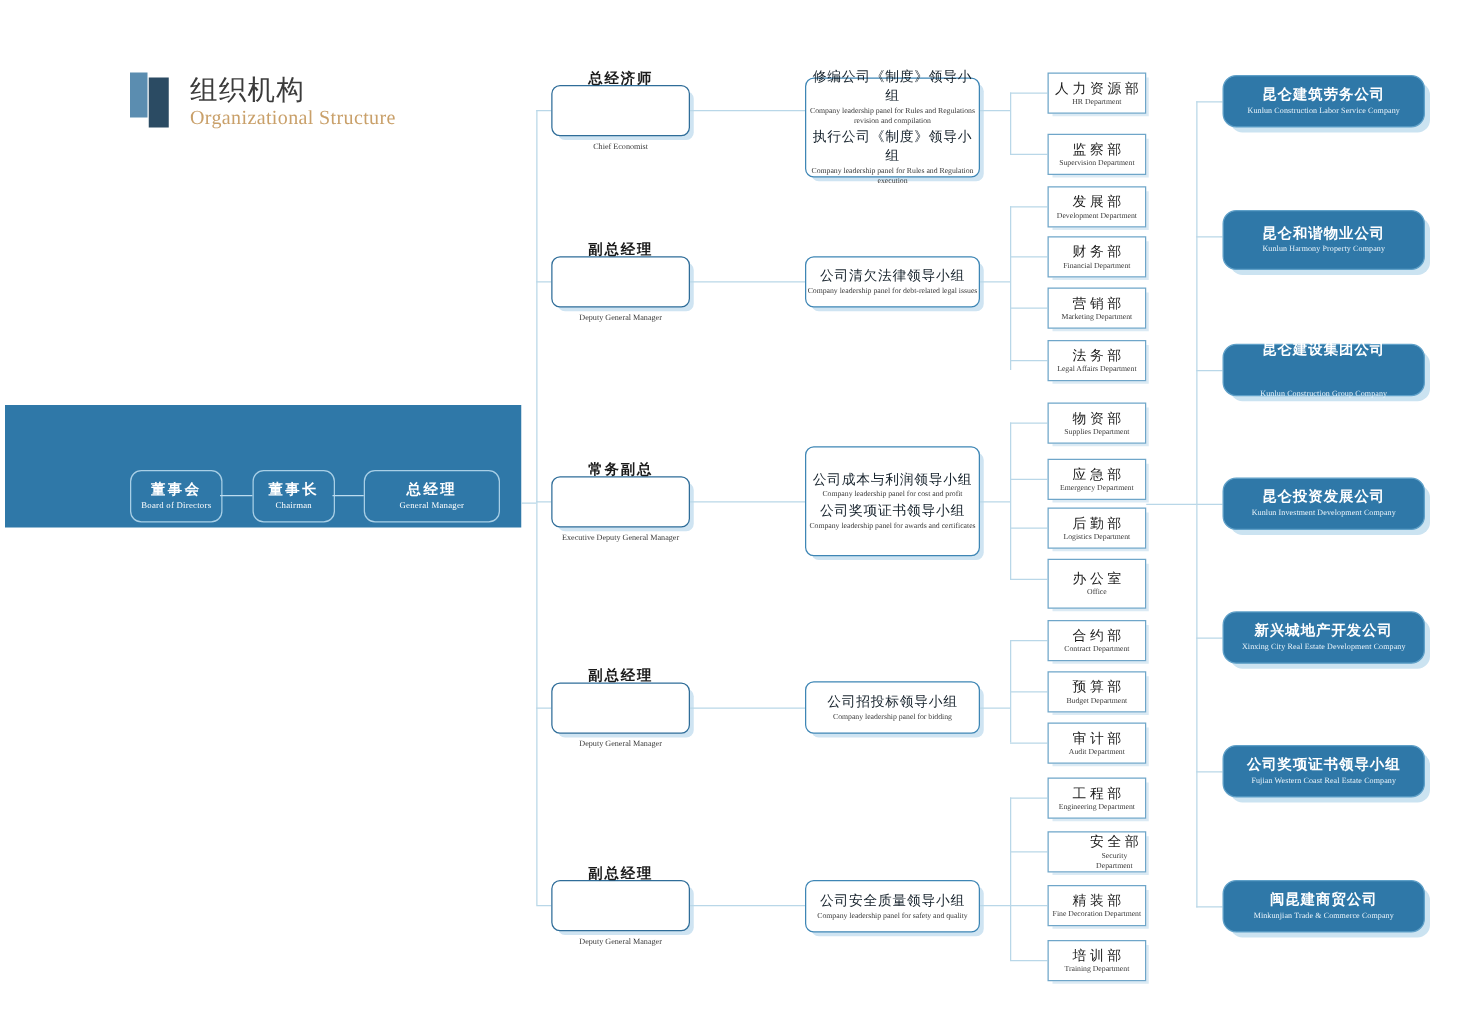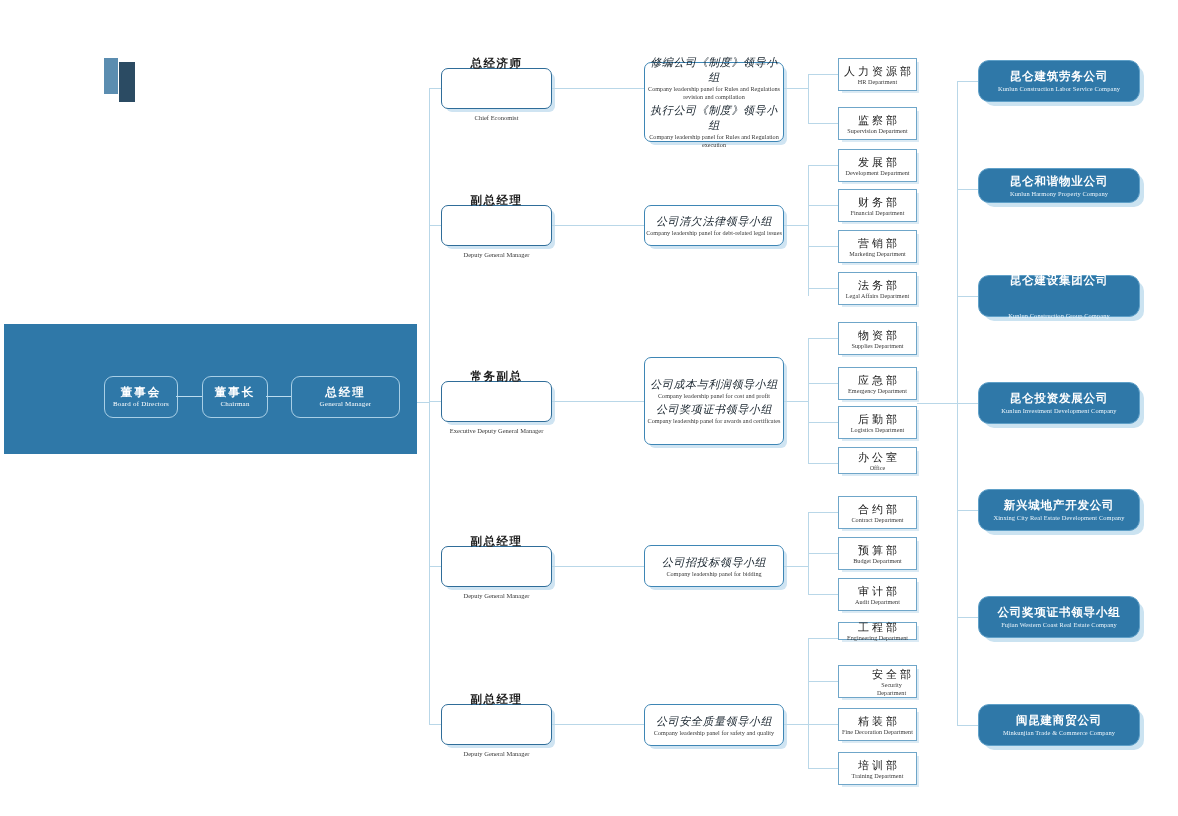--- a/index.html
+++ b/index.html
@@ -11,21 +11,21 @@
   
   #title-block{position:absolute;left:104px;top:58px;display:flex;align-items:flex-start;}
   .logo-mark{position:relative;width:34px;height:44px;margin-right:14px;}
   .logo-mark .bar-light{position:absolute;left:0;top:0;width:14px;height:36px;background:#5b8db0;}
   .logo-mark .bar-dark{position:absolute;left:15px;top:4px;width:16px;height:40px;background:#2b4b63;}
   .title-text{padding-top:1px;}
   .title-cn{font-size:22px;color:#3b3b3b;letter-spacing:1px;line-height:26px;}
   .title-en{font-size:16px;color:#c9a06a;line-height:20px;letter-spacing:.3px;}
 
   
-  #exec-panel{position:absolute;left:4px;top:324px;width:413px;height:130px;background:#2f78a8;}
+  #exec-panel{position:absolute;left:4px;top:324px;width:413px;height:98px;background:#2f78a8;}
   .exec-box{position:absolute;border:1px solid #a8cfe6;border-radius:9px;
             color:#ffffff;text-align:center;display:flex;flex-direction:column;
             align-items:center;justify-content:center;}
   .exec-box .cn{font-size:11.5px;font-weight:bold;letter-spacing:2px;line-height:14px;}
   .exec-box .en{font-size:7px;line-height:10px;letter-spacing:.2px;}
   .exec-link{position:absolute;height:1px;background:#bcdcef;}
 
   
   .node{position:absolute;box-sizing:border-box;background:#ffffff;
         display:flex;flex-direction:column;align-items:center;justify-content:center;
@@ -36,21 +36,21 @@
   
   .role{border:1px solid #2f6d99;border-radius:7px;
         box-shadow:4px 4px 0 -1px #cfe4f2;gap:42px;}
   .role .cn{font-size:11.5px;font-weight:bold;letter-spacing:1.5px;line-height:15px;}
   .role .en{font-size:6.5px;line-height:9px;}
 
   
   .panel{border:1px solid #3e86b5;border-radius:7px;
          box-shadow:4px 4px 0 -1px #cfe4f2;}
   .panel .grp{margin:1px 0;}
-  .panel .cn{font-size:11px;letter-spacing:.6px;line-height:15px;color:#15212b;font-style:italic;}
+  .panel .cn{font-size:11px;letter-spacing:.6px;line-height:15px;color:#15212b;}
   .panel .en{font-size:6.2px;line-height:8px;color:#3a3a3a;}
 
   
   .dept{border:1px solid #6fa6c9;border-radius:0;
         box-shadow:3px 3px 0 -1px #dbeaf4;}
   .dept .cn{font-size:11px;letter-spacing:3px;line-height:14px;padding-left:3px;}
   .dept .en{font-size:6.2px;line-height:8px;}
 
   
   .sub{border:1px solid #5fa0c8;border-radius:11px;background:#2f78a8;
@@ -64,20 +64,24 @@
 </style>
 </head>
 <body>
 
 <div id="canvas">
 
   <div id="title-block">
     <div class="logo-mark">
       <div class="bar-light"></div>
       <div class="bar-dark"></div>
+    </div>
+    <div class="title-text">
+      <div class="title-cn">组织机构</div>
+      <div class="title-en">Organizational Structure</div>
     </div>
   </div>
 
   <div id="exec-panel">
     <div class="exec-box" style="left:100px;top:52px;width:72px;height:40px;">
       <div class="cn">董事会</div>
       <div class="en">Board of Directors</div>
     </div>
     <div class="exec-link" style="left:172px;top:72px;width:26px;"></div>
     <div class="exec-box" style="left:198px;top:52px;width:64px;height:40px;">
@@ -225,21 +229,21 @@
   <div class="node dept" style="left:838px;top:367px;width:79px;height:33px;">
     <div class="cn">应急部</div>
     <div class="en">Emergency Department</div>
   </div>
   <div class="hline" style="left:808px;top:422px;width:30px;"></div>
   <div class="node dept" style="left:838px;top:406px;width:79px;height:33px;">
     <div class="cn">后勤部</div>
     <div class="en">Logistics Department</div>
   </div>
   <div class="hline" style="left:808px;top:463px;width:30px;"></div>
-  <div class="node dept" style="left:838px;top:447px;width:79px;height:27px;">
+  <div class="node dept" style="left:838px;top:447px;width:79px;height:40px;">
     <div class="cn">办公室</div>
     <div class="en">Office</div>
   </div>
 
   <div class="hline" style="left:808px;top:512px;width:30px;"></div>
   <div class="node dept" style="left:838px;top:496px;width:79px;height:33px;">
     <div class="cn">合约部</div>
     <div class="en">Contract Department</div>
   </div>
   <div class="hline" style="left:808px;top:553px;width:30px;"></div>
@@ -247,21 +251,21 @@
     <div class="cn">预算部</div>
     <div class="en">Budget Department</div>
   </div>
   <div class="hline" style="left:808px;top:594px;width:30px;"></div>
   <div class="node dept" style="left:838px;top:578px;width:79px;height:33px;">
     <div class="cn">审计部</div>
     <div class="en">Audit Department</div>
   </div>
 
   <div class="hline" style="left:808px;top:638px;width:30px;"></div>
-  <div class="node dept" style="left:838px;top:622px;width:79px;height:18px;">
+  <div class="node dept" style="left:838px;top:622px;width:79px;height:33px;">
     <div class="cn">工程部</div>
     <div class="en">Engineering Department</div>
   </div>
   <div class="hline" style="left:808px;top:681px;width:30px;"></div>
   <div class="node dept" style="left:838px;top:665px;width:79px;height:33px;padding-left:28px;">
     <div class="cn">安全部</div>
     <div class="en">Security Department</div>
   </div>
   <div class="hline" style="left:808px;top:724px;width:30px;"></div>
   <div class="node dept" style="left:838px;top:708px;width:79px;height:33px;">
@@ -277,21 +281,21 @@
   <div class="hline" style="left:917px;top:403px;width:40px;"></div>
   <div class="vline" style="left:957px;top:81px;height:645px;"></div>
 
   <div class="hline" style="left:957px;top:81px;width:21px;"></div>
   <div class="node sub" style="left:978px;top:60px;width:162px;height:42px;">
     <div class="cn">昆仑建筑劳务公司</div>
     <div class="en">Kunlun Construction Labor Service Company</div>
   </div>
 
   <div class="hline" style="left:957px;top:189px;width:21px;"></div>
-  <div class="node sub" style="left:978px;top:168px;width:162px;height:35px;">
+  <div class="node sub" style="left:978px;top:168px;width:162px;height:48px;">
     <div class="cn">昆仑和谐物业公司</div>
     <div class="en">Kunlun Harmony Property Company</div>
   </div>
 
   <div class="hline" style="left:957px;top:296px;width:21px;"></div>
   <div class="node sub" style="left:978px;top:275px;width:162px;height:42px;gap:23px;">
     <div class="cn">昆仑建设集团公司</div>
     <div class="en">Kunlun Construction Group Company</div>
   </div>
 

